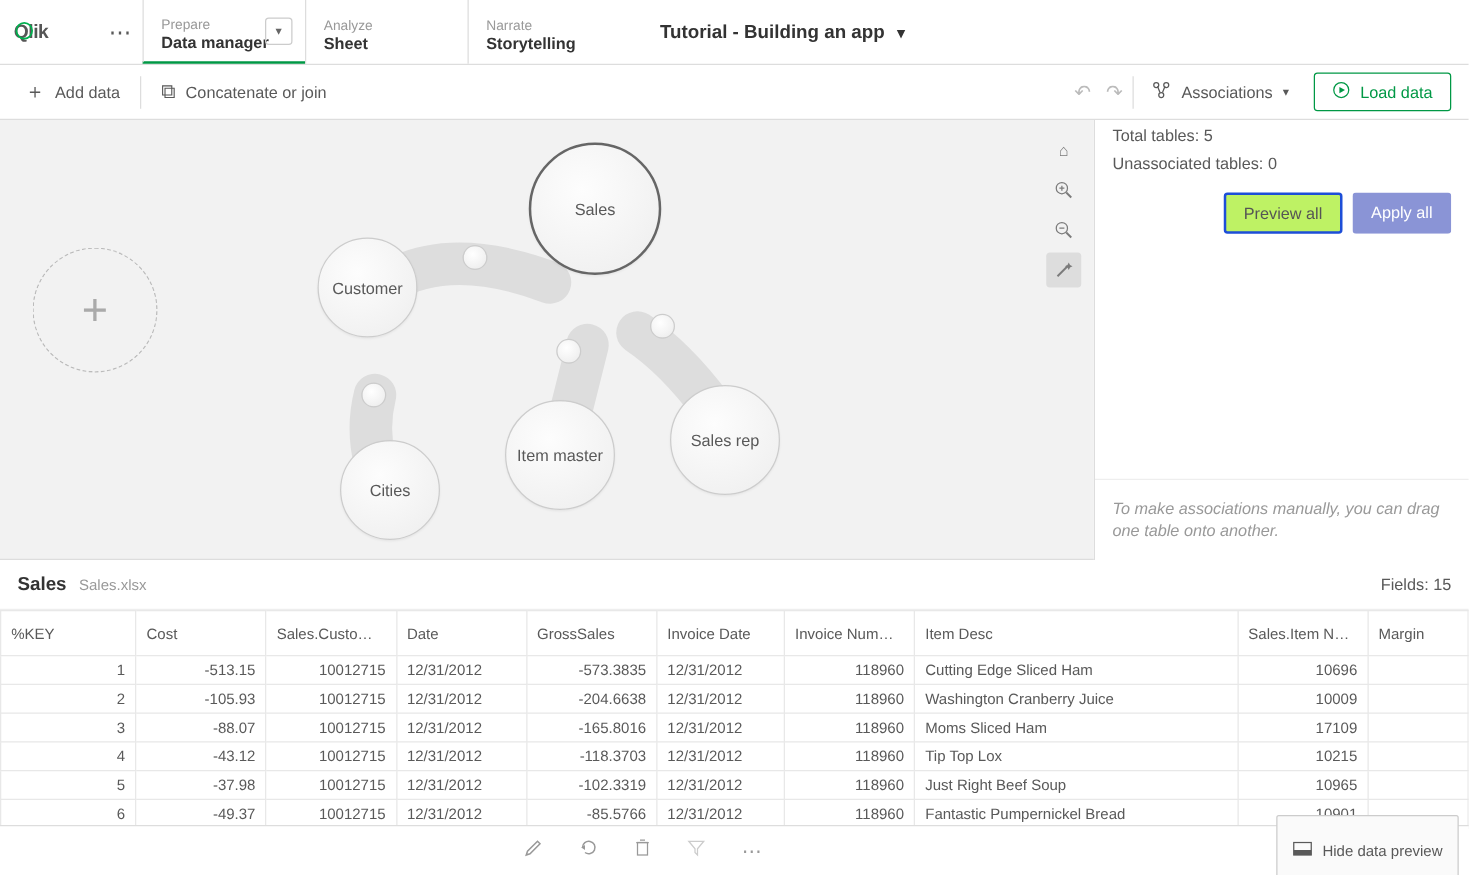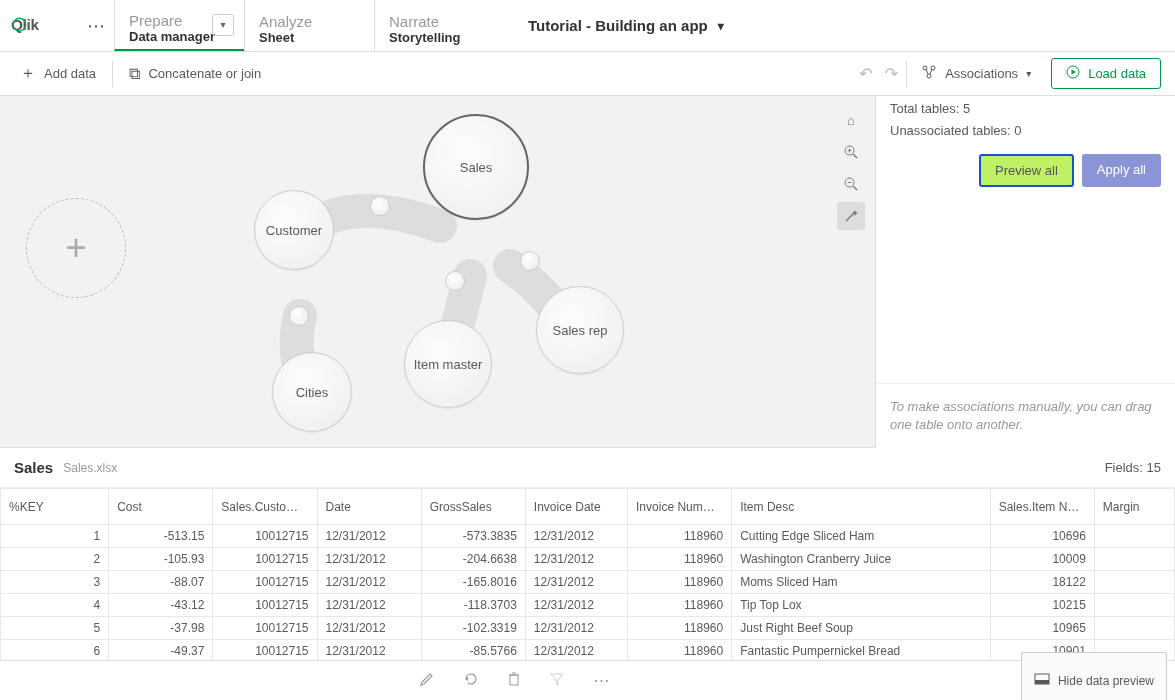--- a/index.html
+++ b/index.html
@@ -5,21 +5,21 @@
 * { box-sizing: border-box; margin: 0; padding: 0; }
 body { font-family: "QlikView Sans", Arial, sans-serif; font-size: 13px; color: #595959; background: #fff; width: 1175px; height: 700px; overflow: hidden; }
 
 
 .topbar { height: 52px; display: flex; align-items: stretch; border-bottom: 1px solid #ddd; }
 .logo { width: 78px; display: flex; align-items: center; justify-content: center; font-weight: bold; font-size: 22px; color: #565656; letter-spacing: -0.5px; }
 .logo svg { width: 56px; height: 22px; }
 .more-dots { width: 36px; display: flex; align-items: center; justify-content: center; color: #595959; cursor: pointer; font-size: 18px; }
 .nav-tab { padding: 6px 14px 0 14px; border-left: 1px solid #ddd; display: flex; flex-direction: column; justify-content: center; position: relative; min-width: 130px; }
 .nav-tab.active { border-bottom: 2px solid #009845; }
-.nav-tab .small { font-size: 15px; color: #999; }
+.nav-tab .small { font-size: 11px; color: #999; }
 .nav-tab .big { font-size: 13px; color: #333; font-weight: bold; }
 .nav-tab-dd { position: absolute; right: 10px; top: 50%; transform: translateY(-50%); width: 22px; height: 22px; border: 1px solid #ccc; border-radius: 3px; display: flex; align-items: center; justify-content: center; cursor: pointer; font-size: 10px; color: #666; }
 .app-title { flex: 1; display: flex; align-items: center; padding-left: 24px; font-size: 15px; font-weight: bold; color: #333; }
 .app-title .chev { margin-left: 10px; font-size: 12px; }
 
 
 .toolbar { height: 44px; display: flex; align-items: center; border-bottom: 1px solid #ddd; padding: 0 6px; }
 .tool-btn { display: flex; align-items: center; padding: 0 14px; height: 100%; cursor: pointer; color: #595959; }
 .tool-btn .icon { margin-right: 8px; font-size: 16px; }
 .tool-sep { width: 1px; height: 26px; background: #ddd; margin: 0 2px; }
@@ -170,21 +170,21 @@
       </div>
     <div class="bubble" style="left:254px; top:94px; width:80px; height:80px;">
         <span>Customer</span>
       </div>
     <div class="bubble" style="left:272px; top:256px; width:80px; height:80px;">
         <span>Cities</span>
       </div>
     <div class="bubble" style="left:404px; top:224px; width:88px; height:88px;">
         <span>Item master</span>
       </div>
-    <div class="bubble" style="left:536px; top:190px; width:88px; height:88px;">
+    <div class="bubble" style="left:536px; top:212px; width:88px; height:88px;">
         <span>Sales rep</span>
       </div>
 
     <div class="canvas-tools">
       <div class="canvas-tool">⌂</div>
       <div class="canvas-tool">
         <svg width="16" height="16" viewBox="0 0 16 16">
             <circle cx="6.5" cy="6.5" r="4.5" fill="none" stroke="#7b7b7b"></circle>
             <line x1="10" y1="10" x2="14" y2="14" stroke="#7b7b7b" stroke-width="1.5"></line>
             <line x1="4.5" y1="6.5" x2="8.5" y2="6.5" stroke="#7b7b7b"></line>
@@ -280,21 +280,21 @@
       </tr>
       <tr>
         <td class="num">3</td>
         <td class="num">-88.07</td>
         <td class="num">10012715</td>
         <td>12/31/2012</td>
         <td class="num">-165.8016</td>
         <td>12/31/2012</td>
         <td class="num">118960</td>
         <td>Moms Sliced Ham</td>
-        <td class="num">18122</td>
+        <td class="num">17109</td>
         <td></td>
       </tr>
       <tr>
         <td class="num">4</td>
         <td class="num">-43.12</td>
         <td class="num">10012715</td>
         <td>12/31/2012</td>
         <td class="num">-118.3703</td>
         <td>12/31/2012</td>
         <td class="num">118960</td>

